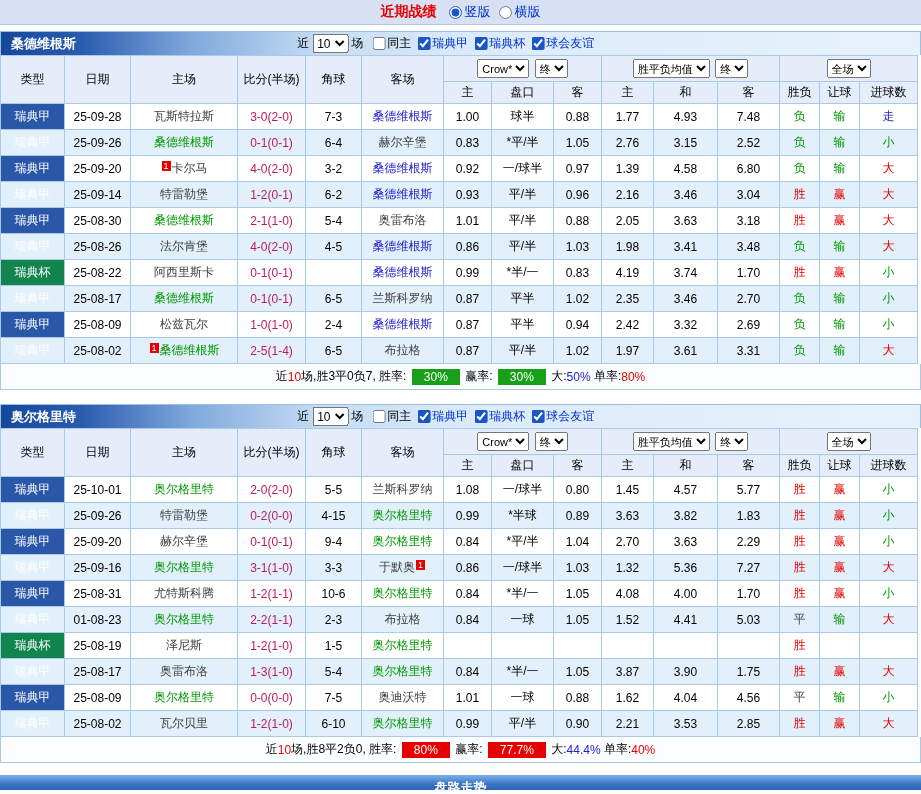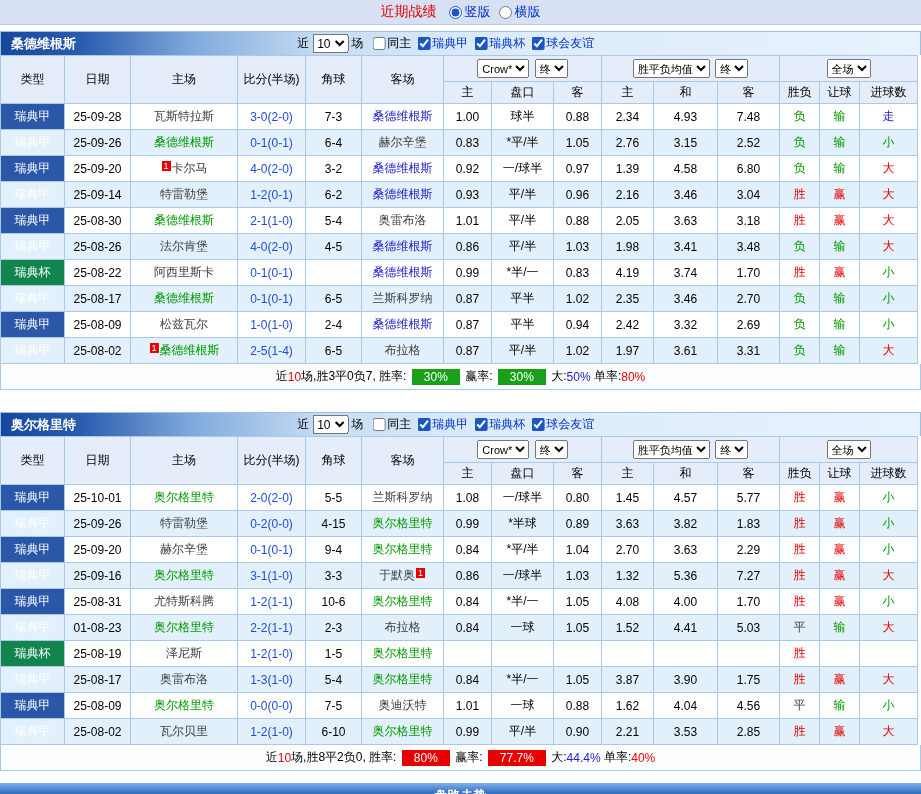--- a/index.html
+++ b/index.html
@@ -9,27 +9,27 @@
     font-family:"Liberation Sans","DejaVu Sans",sans-serif;
     font-size:12px; color:#000;
   }
   .page { width:921px; }
 
   
   .top-bar {
     height:25px; background:#d7e1f3; border-bottom:1px solid #b6c8e4;
     display:flex; align-items:center; justify-content:center; gap:8px;
   }
-  .top-title { color:#e60000; font-weight:normal; font-size:14px; margin-right:4px; }
+  .top-title { color:#e60000; font-weight:bold; font-size:14px; margin-right:4px; }
   .view-opt { display:inline-flex; align-items:center; gap:3px; color:#0033cc; font-size:13px; cursor:pointer; }
   .view-opt input { width:13px; height:13px; margin:0; accent-color:#1a56c4; }
 
   
   section { margin-top:6px; }
-  section.second { margin-top:22px; }
+  section.second { margin-top:14px; }
   .sec-header {
     height:24px; position:relative; display:flex; align-items:center;
     border:1px solid #9cbfe4; border-bottom:none;
     background:linear-gradient(90deg,#15489c 0px,#2a5cae 80px,#7fa9dc 190px,#c6ddf4 320px,#dcebfa 480px,#e7f2fc 100%);
   }
   .team-name { color:#fff; font-weight:bold; font-size:13px; padding-left:10px; }
   .sec-filters {
     position:absolute; left:50%; transform:translateX(-55%);
     display:flex; align-items:center; gap:3px; white-space:nowrap; color:#000;
   }
@@ -41,21 +41,21 @@
   
   table { border-collapse:collapse; table-layout:fixed; width:847px; }
   th,td { border:1px solid #aac8e8; text-align:center; overflow:hidden; white-space:nowrap; }
   thead th { background:#e4edf9; font-weight:normal; font-size:12px; height:22px; color:#000; }
   thead tr.grp th { height:26px; }
   thead select { font-size:11px; height:19px; margin:0 1px; }
   tbody td { height:26px; font-size:12px; background:#fff; }
   tr.alt td { background:#e2f0fb; }
   td.league { background:#2a57a8; color:#fff; }
   td.league.cup { background:#12854e; }
-  td.score { color:#1d4ed8; }
+  td.score { color:#be185d; }
   .c-red { color:#e60000; } .c-green { color:#009900; }
   .c-blue { color:#2222cc; } .c-black { color:#404040; }
   .badge-1 {
     display:inline-block; background:#e60000; color:#fff; font-size:9px;
     line-height:10px; width:9px; height:10px; vertical-align:3px; margin:0 1px;
   }
 
   
   .summary {
     height:26px; border:1px solid #aac8e8; border-top:none;
@@ -166,21 +166,21 @@
           <tr>
             <td class="league">瑞典甲</td>
             <td>25-09-28</td>
             <td><span class="c-black">瓦斯特拉斯</span></td>
             <td class="score">3-0(2-0)</td>
             <td>7-3</td>
             <td><span class="c-blue">桑德维根斯</span></td>
             <td>1.00</td>
             <td>球半</td>
             <td>0.88</td>
-            <td>2.34</td>
+            <td>1.77</td>
             <td>4.93</td>
             <td>7.48</td>
             <td><span class="c-green">负</span></td>
             <td><span class="c-green">输</span></td>
             <td><span class="c-blue">走</span></td>
           </tr>
           <tr class="alt">
             <td class="league">瑞典甲</td>
             <td>25-09-26</td>
             <td><span class="c-green">桑德维根斯</span></td>

